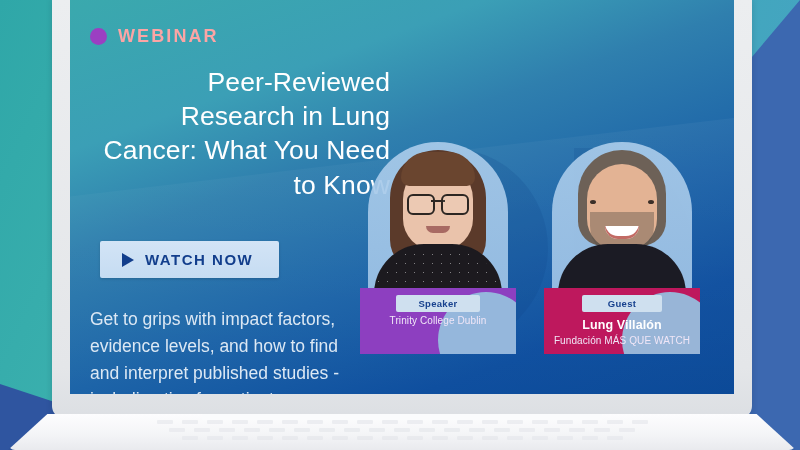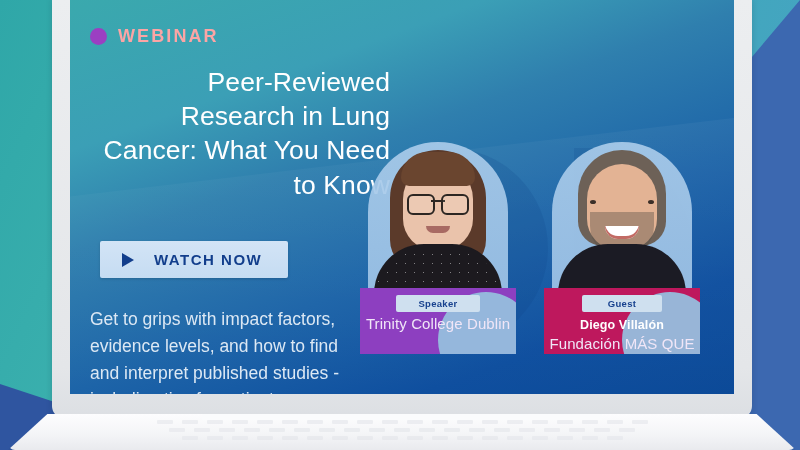--- a/index.html
+++ b/index.html
@@ -87,21 +87,21 @@
   }
   .eyebrow-label{
     color:#fca5a5;font-size:18px;font-weight:bold;letter-spacing:2.1px;
   }
   .headline{
     margin-top:18px;color:#ffffff;font-size:26.5px;line-height:1.29;
     font-weight:400;letter-spacing:.1px;width:300px;text-align:right;
   }
   .watch-btn{
     margin-top:22px;margin-left:10px;
-    display:inline-flex;align-items:center;gap:20px;
+    display:inline-flex;align-items:center;gap:11px;
     background:linear-gradient(180deg,#d3e4f6 0%,#c5dcf2 100%);
     color:#123e8c;border:0;border-radius:2px;
     padding:10px 26px 10px 22px;
     font-size:15px;font-weight:bold;letter-spacing:1.5px;
     box-shadow:0 1px 3px rgba(0,0,0,.16);
     cursor:pointer;
   }
   .play-tri{
     width:0;height:0;border-left:12px solid #123e8c;
     border-top:7.5px solid transparent;border-bottom:7.5px solid transparent;
@@ -155,21 +155,21 @@
     background:#cfe0ef;color:#17418e;
     font-size:9.5px;font-weight:bold;letter-spacing:.3px;
     padding:3px 22px;border-radius:2px;text-align:center;
   }
   .pname{
     position:relative;margin-top:6px;text-align:center;color:#fff;
     font-size:12.5px;font-weight:bold;letter-spacing:.1px;
   }
   .porg{
     position:relative;margin-top:3px;text-align:center;color:#f0e6f7;
-    font-size:15px;letter-spacing:.1px;
+    font-size:10px;letter-spacing:.1px;
   }
   .card.guest .name-block{background:#be185d;}
   .card.guest .badge{padding:3px 26px;}
 </style>
 </head>
 <body>
 
 <div class="bg-root">
   <div class="bg-teal"></div>
   <div class="bg-blue-right"></div>
@@ -241,21 +241,21 @@
               <div class="beard"></div>
               <div class="eye l"></div>
               <div class="eye r"></div>
               <div class="mouth smile"></div>
               <div class="torso" style="background:#1b1b24;"></div>
             </div>
           </div>
           <div class="name-block">
             <div class="name-arc"></div>
             <span class="badge">Guest</span>
-            <div class="pname">Diego Villalón</div>
+            <div class="pname">Lung Villalón</div>
             <div class="porg">Fundación MÁS QUE WATCH</div>
           </div>
         </div>
 
       </div>
     </div>
   </div>
 
   <div class="laptop-base">
     <div class="laptop-trackstrip"></div>

